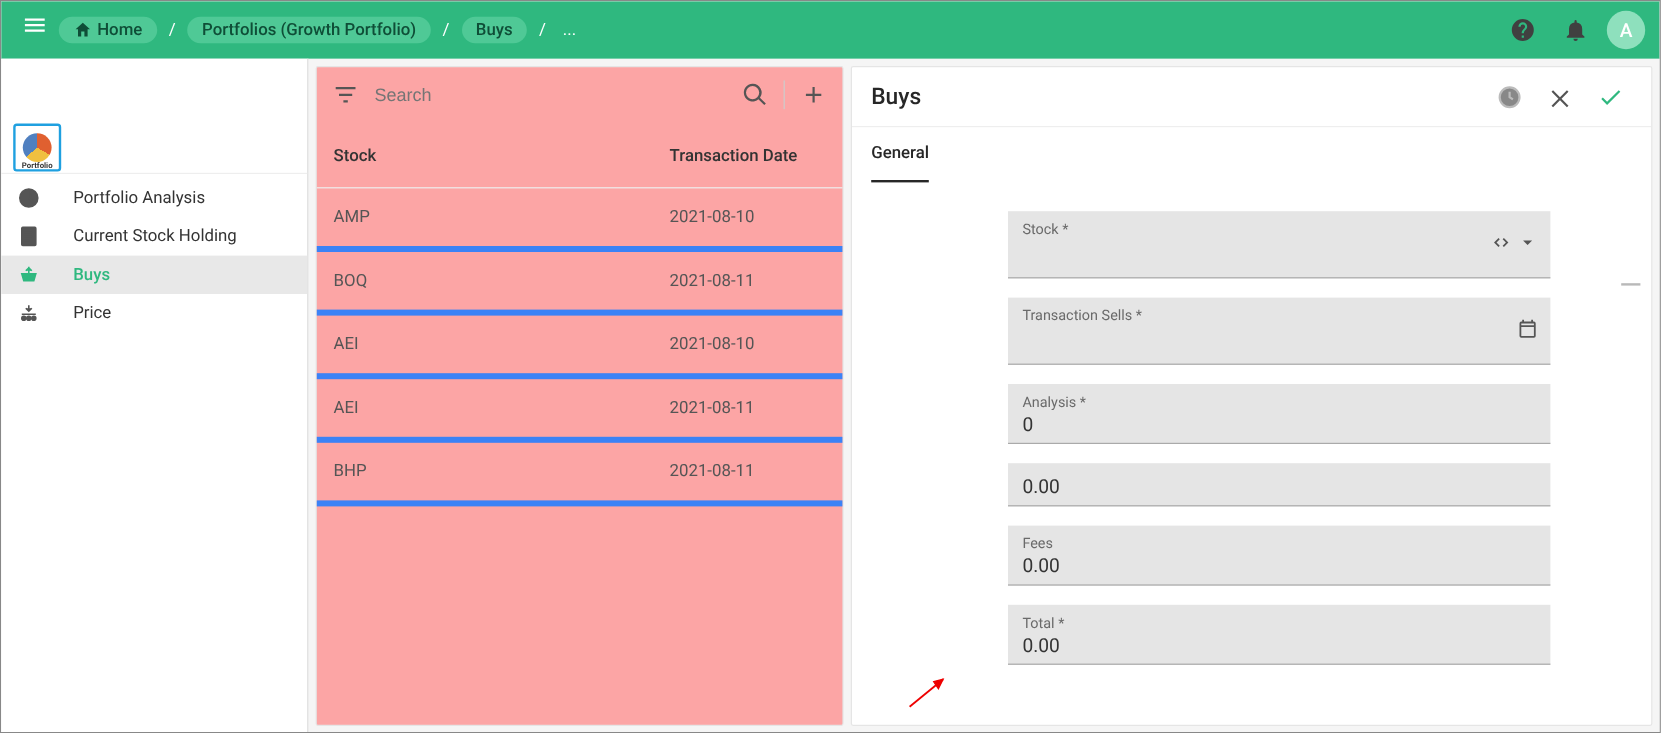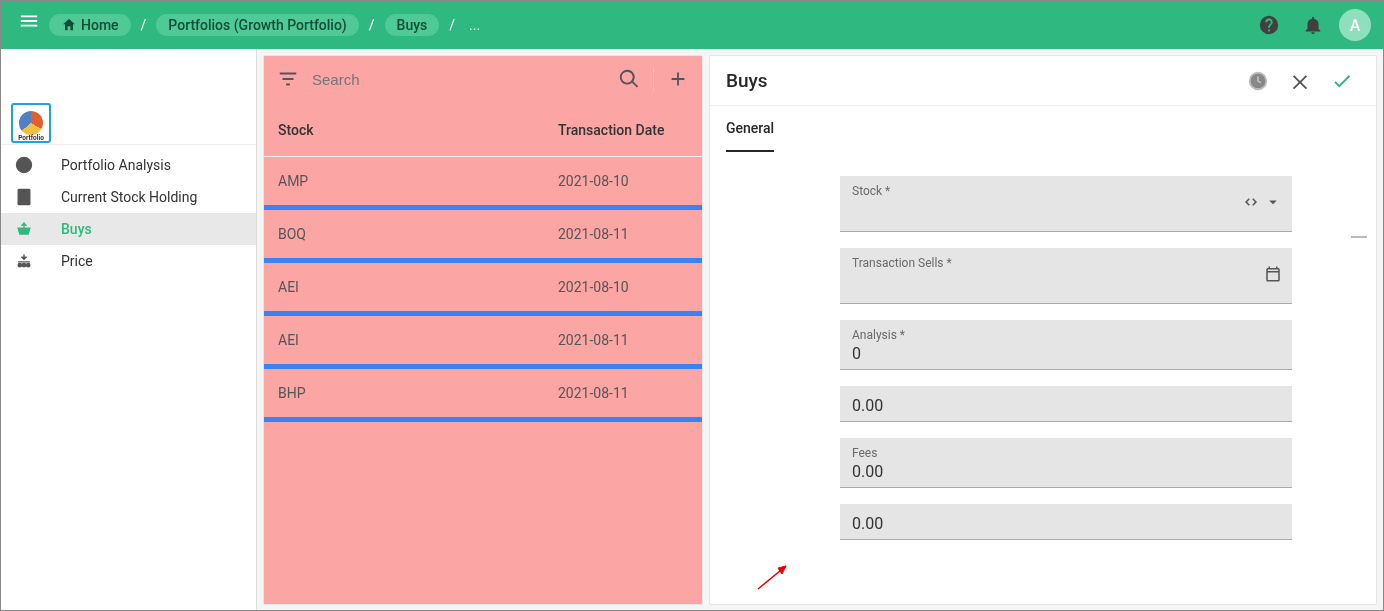--- a/index.html
+++ b/index.html
@@ -433,20 +433,21 @@
         <div class="fvalue">0</div>
       </div>
       <div class="form-field">
         <div class="fvalue">0.00</div>
       </div>
       <div class="form-field">
         <div class="flabel">Fees</div>
         <div class="fvalue">0.00</div>
       </div>
       <div class="form-field">
+        <div class="flabel">Total *</div>
         <div class="fvalue">0.00</div>
       </div>
     </div>
     <div class="scrollbar-stub"></div>
   </div>
 </div>
 
 <div class="arrow-annot">
   <svg width="40" height="30">
       <line x1="2" y1="28" x2="30" y2="5" stroke-width="1.5"></line>

